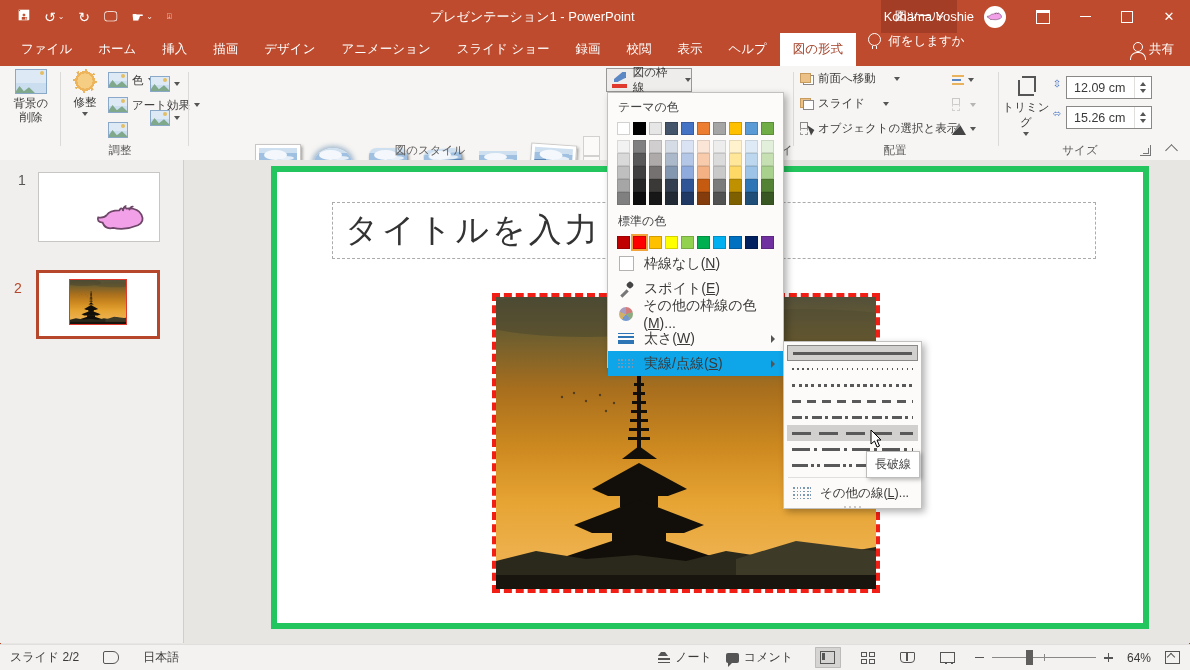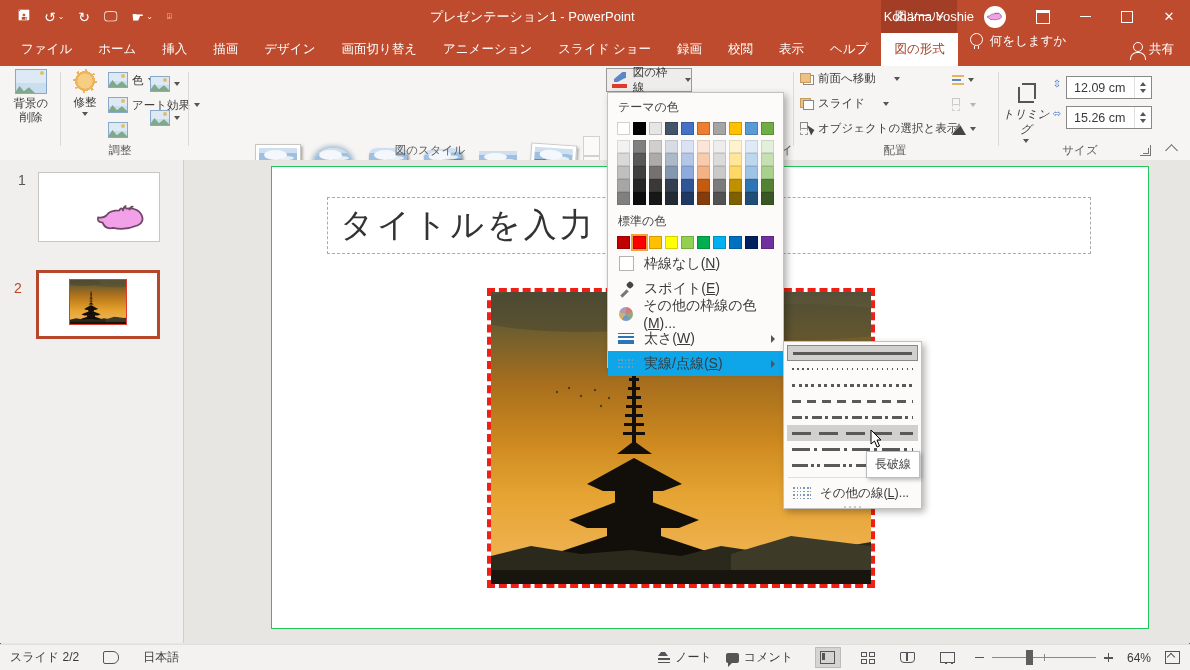--- a/index.html
+++ b/index.html
@@ -95,21 +95,21 @@
   .dlg-launcher{position:absolute;width:10px;height:10px;border-left:1px solid #777;border-top:1px solid #777;transform:rotate(180deg);}
   .dlg-launcher:after{content:"";position:absolute;left:1px;top:1px;width:5px;height:5px;border-left:1.5px solid #777;border-top:1.5px solid #777;}
   .collapse-chev{position:absolute;width:8px;height:8px;border-left:1.5px solid #666;border-top:1.5px solid #666;transform:rotate(45deg);}
   
   .content{position:absolute;left:0;top:160px;width:1190px;height:483px;}
   .thumbpanel{position:absolute;left:0;top:0;width:183px;height:483px;background:#F0EFEE;border-right:1px solid #D0CECC;}
   .slidenum{position:absolute;font-size:14px;color:#555;}
   .thumb{position:absolute;background:#fff;border:1px solid #C8C6C4;}
   .thumb.selected{border:3px solid #B7472A;}
   .canvas{position:absolute;left:184px;top:0;width:1006px;height:483px;background:#E8E6E3;}
-  .slide{position:absolute;left:87px;top:6px;width:878px;height:463px;background:#fff;border:1px solid #22c55e;box-sizing:border-box;}
+  .slide{position:absolute;left:87px;top:6px;width:878px;height:463px;background:#fff;border:6px solid #22c55e;box-sizing:border-box;}
   .title-ph{position:absolute;left:55px;top:30px;width:764px;height:57px;border:1.5px dashed #ABABAB;display:flex;align-items:center;box-sizing:border-box;}
   .title-ph span{font-size:33px;font-weight:300;color:#333;letter-spacing:3px;padding-left:12px;white-space:nowrap;}
   .picture{position:absolute;left:215px;top:121px;width:380px;height:292px;border:4px dashed #F01E14;box-sizing:content-box;background:#fff;}
   
   .menu{position:absolute;left:607px;top:92px;width:177px;height:276px;background:#FCFBFA;border:1px solid #C3C1BF;box-shadow:3px 3px 7px rgba(0,0,0,.3);z-index:50;box-sizing:border-box;}
   .menu-h{padding:6px 10px 4px;font-size:12px;color:#444;}
   .swrow{display:flex;gap:3px;padding:2px 9px;}
   .sw{width:13px;height:13px;box-shadow:inset 0 0 0 1px rgba(0,0,0,.18);}
   .sw.sel{outline:2px solid #F2A33A;outline-offset:0px;}
   .vargrid{display:flex;gap:3px;padding:3px 9px 2px;}
@@ -266,21 +266,20 @@
   </div>
 </div>
 
 <div class="tabrow" id="tabRow">
 
   <div class="tab">ファイル</div>
     <div class="tab">ホーム</div>
     <div class="tab">挿入</div>
     <div class="tab">描画</div>
     <div class="tab">デザイン</div>
-    <div class="tab">画面切り替え</div>
     <div class="tab">アニメーション</div>
     <div class="tab">スライド ショー</div>
     <div class="tab">録画</div>
     <div class="tab">校閲</div>
     <div class="tab">表示</div>
     <div class="tab">ヘルプ</div>
     <div class="tab active">図の形式</div>
     <div class="tellme">
     <span class="bulb"></span>
     <span>何をしますか</span>
@@ -413,21 +412,21 @@
     <span class="selpane-ico"></span>
       <span class="chev"></span>
   </div>
   <div class="smallrow" style="left:952px;top:57px;">
     <span class="rot-ico"></span>
       <span class="chev"></span>
   </div>
   <div class="grp-label" style="left:865px;width:60px;">配置</div>
   <div class="vdiv" style="left:998px;"></div>
 
-  <div class="bigbtn" style="left:1002px;top:17px;width:48px;font-style:italic;">
+  <div class="bigbtn" style="left:1002px;top:10px;width:48px;">
     <span class="crop-ico"></span>
     <span>トリミング</span>
     <span class="chev"></span>
   </div>
   <div class="smallrow" style="left:1050px;top:12px;">
       <span class="hw-ico">⇳</span>
     </div>
   <div class="spinfield" style="left:1066px;top:10px;">
     <span class="val">12.09 cm</span>
     <span class="spinners">

